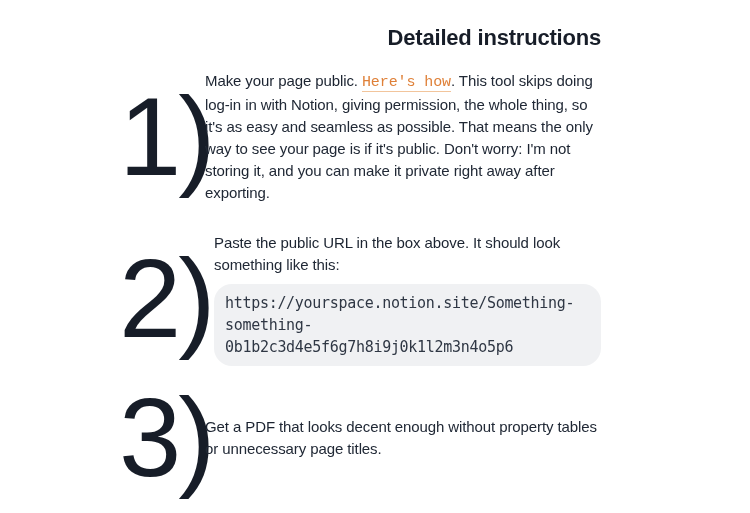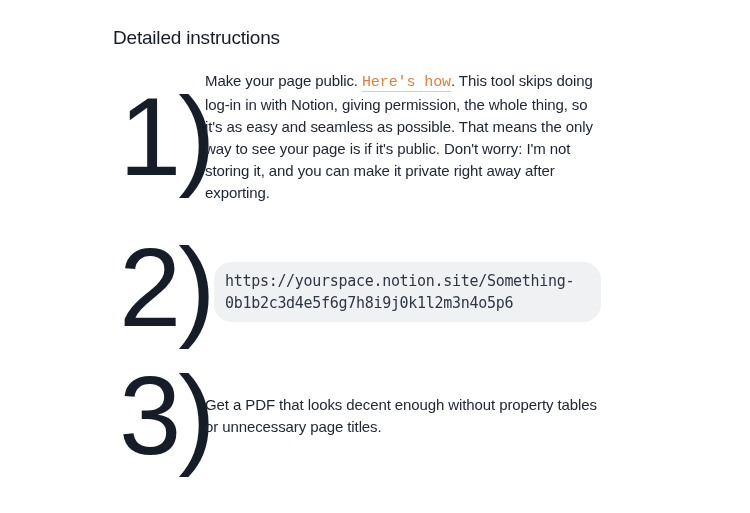--- a/index.html
+++ b/index.html
@@ -13,24 +13,24 @@
     color: #212936;
     -webkit-font-smoothing: antialiased;
   }
   .wrap {
     width: 488px;
     margin-left: 113px;
     padding-top: 26px;
   }
   .section-title {
     margin: 0 0 20px 0;
-    font-size: 19px;
+    font-size: 22px;
     line-height: 24px;
-    font-weight: 400;
-    text-align: left;
+    font-weight: 700;
+    text-align: right;
     color: #171d28;
     letter-spacing: -0.2px;
   }
   .step {
     display: grid;
     grid-template-columns: 92px 396px;
     align-items: center;
     margin-bottom: 28px;
   }
   .step.step-3 { margin-top: -12px; margin-bottom: 0; }
@@ -82,22 +82,24 @@
   <section class="step step-1">
     <div class="num">1)</div>
     <div class="content">
       <p class="text"><strong>Make your page public</strong><span>. </span><a href="#" class="link">Here's how</a><span>. This tool skips doing log-in in with Notion, giving permission, the whole thing, so it's as easy and seamless as possible. That means the only way to see your page is if it's public. Don't worry: </span><strong>I'm not storing it</strong><span>, and you can make it private right away after exporting.</span></p>
     </div>
   </section>
 
   <section class="step step-2">
     <div class="num">2)</div>
     <div class="content">
+      <p class="text"><strong>Paste the public URL in the box above</strong><span>. It should look something like this:</span></p>
       <div class="codeblock">
         <div class="codeline">https://yourspace.notion.site/Something-</div>
+        <div class="codeline">something-</div>
         <div class="codeline">0b1b2c3d4e5f6g7h8i9j0k1l2m3n4o5p6</div>
       </div>
     </div>
   </section>
 
   <section class="step step-3">
     <div class="num">3)</div>
     <div class="content">
       <p class="text"><strong>Get a PDF</strong><span> that looks decent enough without property tables or unnecessary page titles.</span></p>
     </div>

